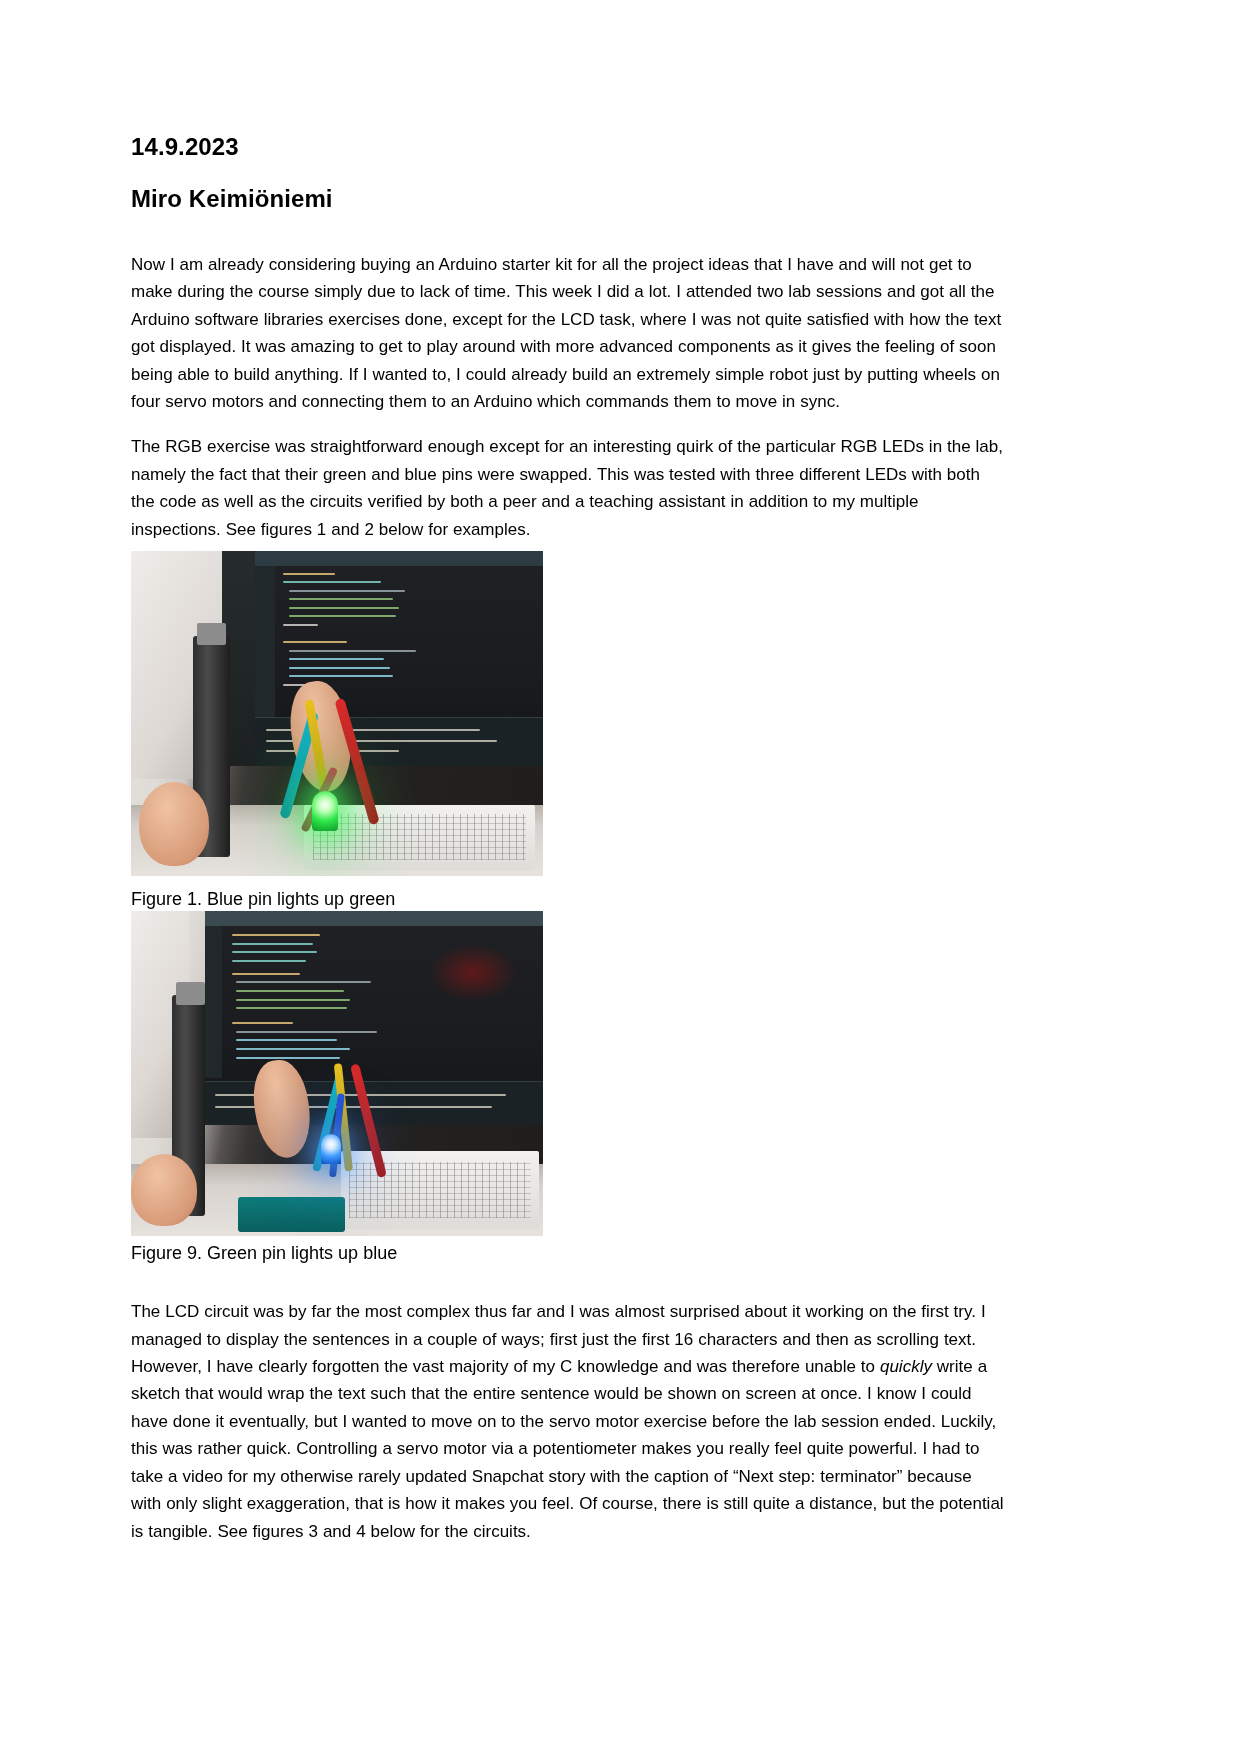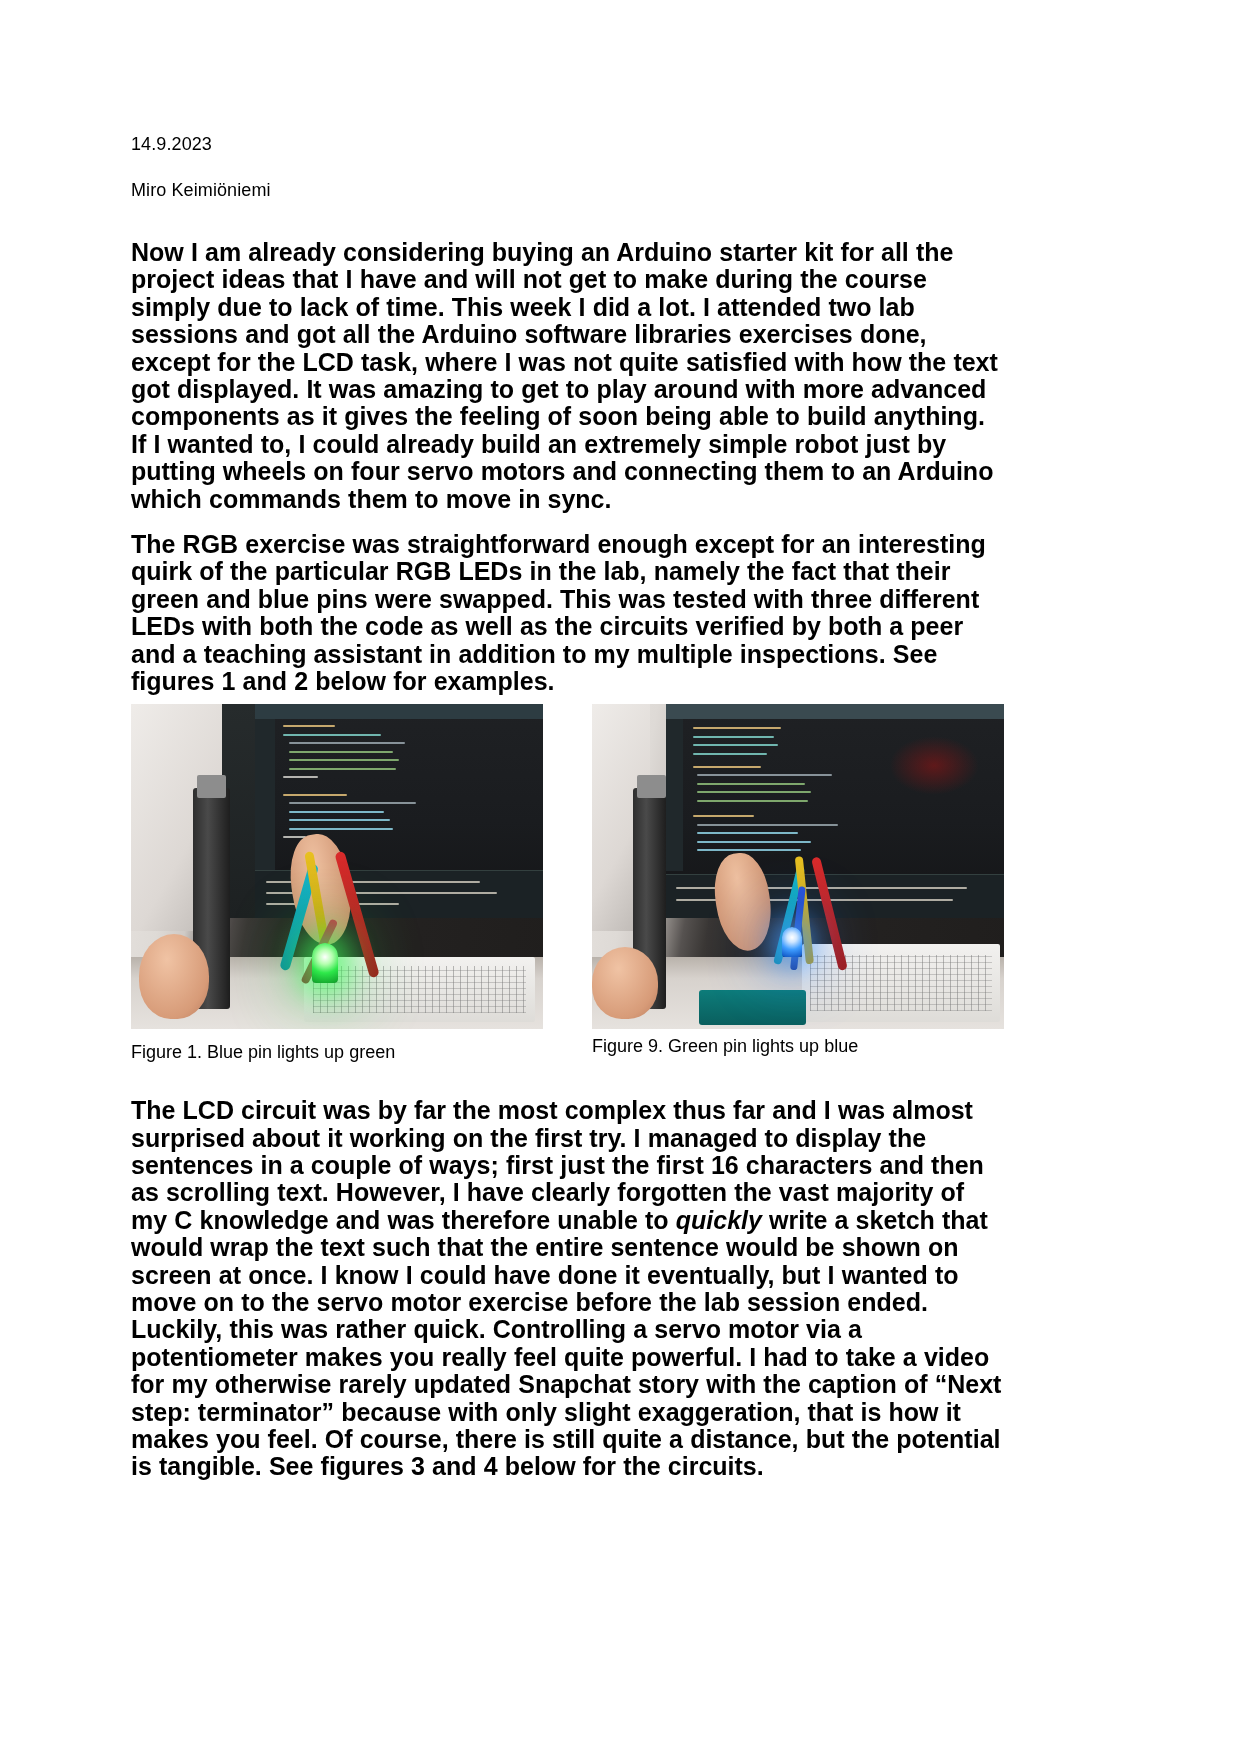--- a/index.html
+++ b/index.html
@@ -14,43 +14,43 @@
   .page {
     position: relative;
     width: 1236px;
     height: 1749px;
     background: #ffffff;
     box-sizing: border-box;
     padding: 135px 232px 0 131px;
     overflow: hidden;
   }
   .heading-line {
-    font-size: 18px;
+    font-size: 24px;
     line-height: 1.0;
     margin-bottom: 28px;
     letter-spacing: 0.1px;
+    font-weight: bold;
   }
   .heading-block {
     margin-bottom: 40px;
   }
   p.body-text {
-    font-size: 25px;
+    font-size: 17px;
     line-height: 27.4px;
     text-align: left;
     margin: 0 0 18px 0;
     letter-spacing: 0.0px;
     word-spacing: 0.2px;
-    font-weight: bold;
   }
   p.body-text.tight {
     margin-bottom: 8px;
   }
   .figures {
     display: flex;
-    flex-direction: row;
+    flex-direction: column;
     gap: 0px;
     margin-top: 6px;
     width: 873px;
   }
   .figure {
     position: relative;
   }
   .figure-img {
     width: 412px;
     height: 325px;

